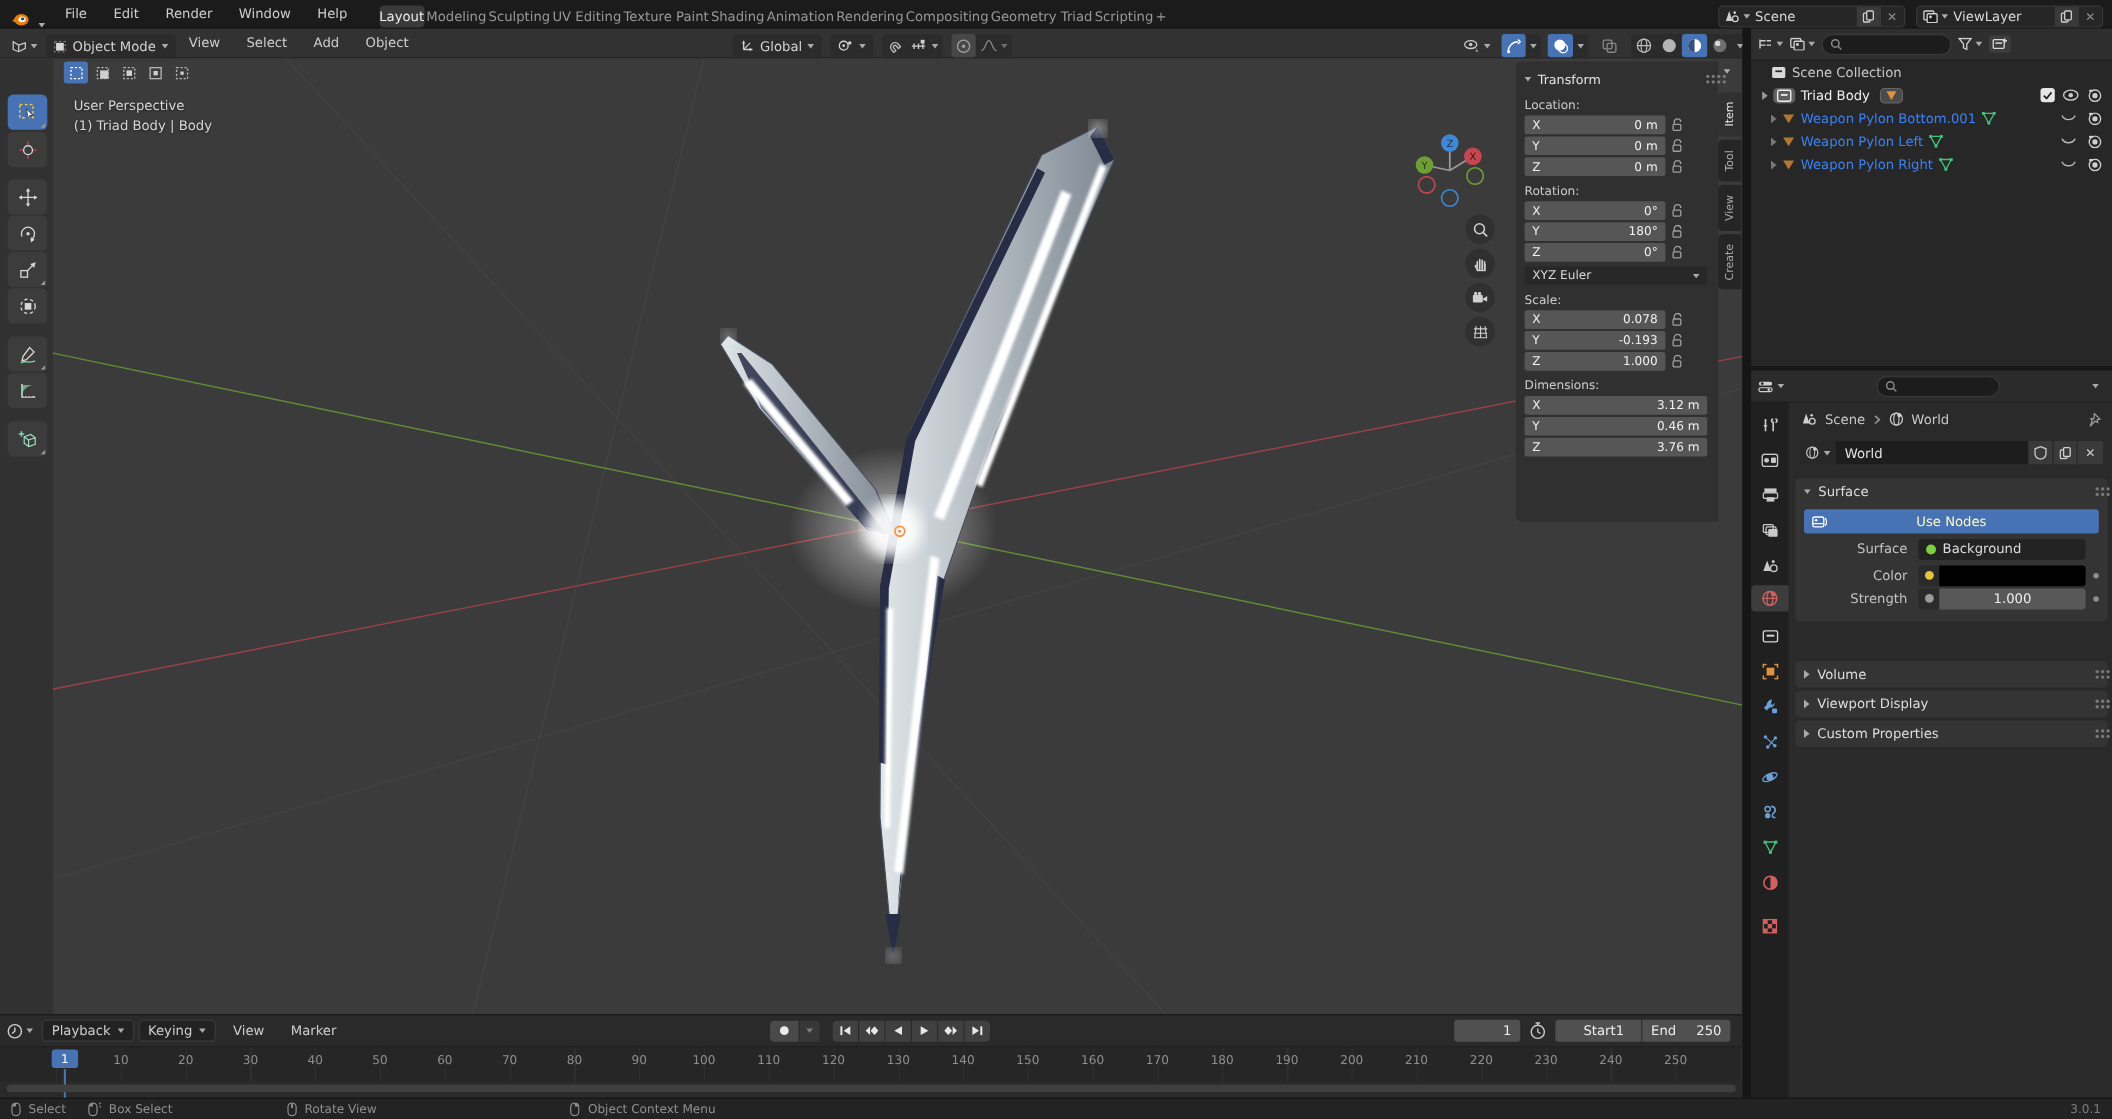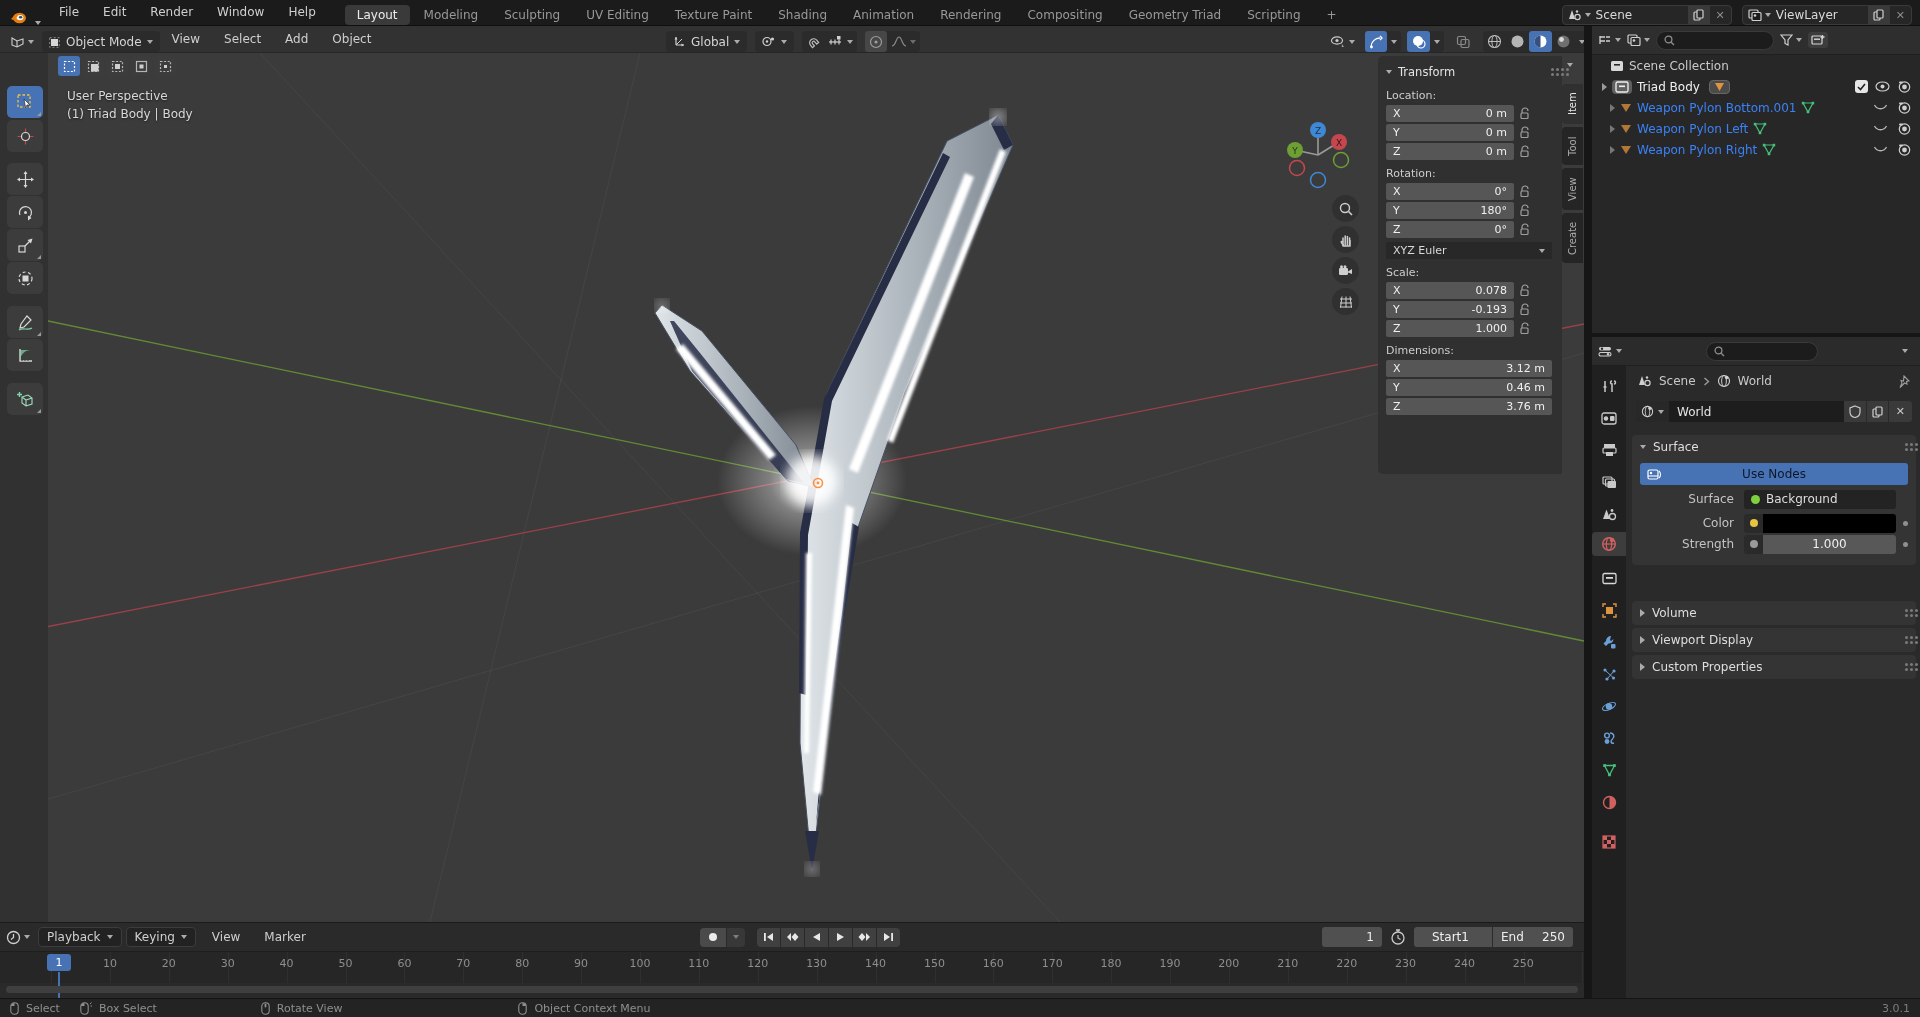--- a/index.html
+++ b/index.html
@@ -5,21 +5,21 @@
   * { margin:0; padding:0; box-sizing:border-box; font-family:"DejaVu Sans", sans-serif; }
   html,body { width:1920px; height:1017px; background:#1d1d1d; overflow:hidden; }
   .abs { position:absolute; }
   .r { display:flex; align-items:center; }
   .tri { width:0; height:0; border-left:3.5px solid transparent; border-right:3.5px solid transparent; border-top:4px solid #ababab; display:inline-block; }
   .tri-r { width:0; height:0; border-top:4px solid transparent; border-bottom:4px solid transparent; border-left:5px solid #9a9a9a; display:inline-block; }
   .grip { width:3px; height:3px; border-radius:50%; background:#7a7a7a; box-shadow:5px 0 #7a7a7a,10px 0 #7a7a7a,15px 0 #7a7a7a,0 5px #7a7a7a,5px 5px #7a7a7a,10px 5px #7a7a7a,15px 5px #7a7a7a; display:inline-block; margin-top:-5px; }
   
   #topbar { position:absolute; left:0; top:0; width:1920px; height:26px; background:#1b1b1b; border-bottom:1px solid #0f0f0f; display:flex; align-items:flex-end; font-size:12px; color:#d4d4d4; }
   .menu-item { padding:0 12px; height:26px; display:flex; align-items:center; color:#cfcfcf; }
-  .ws-tab { padding:0 12px; height:20px; display:flex; align-items:center; color:#989898; border-radius:4px; margin:0 1px; }
+  .ws-tab { padding:0 0; height:20px; display:flex; align-items:center; color:#989898; border-radius:4px; margin:0 1px; }
   .ws-tab.active { background:#3a3a3a; color:#ececec; }
   .id-block { display:flex; align-items:center; background:#262626; border:1px solid #3a3a3a; border-radius:4px; height:20px; margin-left:10px; }
   .id-block .seg { display:flex; align-items:center; padding:0 5px; height:100%; }
   .id-block .name { width:92px; color:#d9d9d9; }
   .xbtn { color:#8b8b8b; font-size:11px; padding:0 6px; border-left:1px solid #3a3a3a; height:100%; display:flex; align-items:center; }
   
   #vheader { position:absolute; left:0; top:26px; width:1584px; height:27px; background:#323232; border-bottom:1px solid #262626; display:flex; align-items:flex-end; font-size:12px; color:#d4d4d4; }
   .pill { background:#2b2b2b; border-radius:4px; height:21px; display:flex; align-items:center; padding:0 7px; gap:5px; }
   .hbtn { height:21px; display:flex; align-items:center; padding:0 4px; border-radius:3px; }
   .hbtn.on { background:#4772b3; }
@@ -942,21 +942,21 @@
     <div class="r" style="background:#3a3a3a; height:21px; padding:0 7px; border-radius:0 3px 3px 0; border-left:1px solid #2a2a2a; color:#c9c9c9; font-size:11px;">✕</div>
   </div>
 
   <div class="panel" style="position:absolute; left:0; right:0; top:98px; margin-left:40px;">
     <div class="panel-h">
       <span class="tri"></span>
       <span>Surface</span>
       <span style="flex:1;"></span>
       <span class="grip"></span>
     </div>
-    <div class="r" style="margin:4px 8px; background:#4772b3; border-radius:3px; height:22px; justify-content:center; color:#0f172a; position:relative;">
+    <div class="r" style="margin:4px 8px; background:#4772b3; border-radius:3px; height:22px; justify-content:center; color:#fef9c3; position:relative;">
       <svg width="15" height="13" viewBox="0 0 15 13" style="position:absolute; left:7px;">
           <rect x="1" y="2" width="10" height="9" rx="1.5" fill="none" stroke="#fff" stroke-width="1.2"></rect>
           <circle cx="4" cy="5" r="1.2" fill="#fff"></circle>
           <path d="M1 8 L11 8" stroke="#fff" stroke-width="1.1"></path>
           <path d="M12 3 C14 4.5 14 8.5 12 10" fill="none" stroke="#fff" stroke-width="1.1"></path>
         </svg>
       <span>Use Nodes</span>
     </div>
     <div class="prop-row">
       <div class="prop-label">Surface</div>
@@ -1078,21 +1078,21 @@
           </svg>
         </div>
     </div>
 
     <div class="tl-field" style="position:absolute; left:1322px; width:60px; justify-content:flex-end;">1</div>
     <svg width="16" height="16" viewBox="0 0 16 16" style="position:absolute; left:1390px; top:6px;">
         <circle cx="8" cy="9" r="6" fill="none" stroke="#c9c9c9" stroke-width="1.3"></circle>
         <path d="M8 6 L8 9 L10.5 10.5" fill="none" stroke="#c9c9c9" stroke-width="1.2"></path>
         <path d="M6 1 L10 1 M8 1 L8 3" stroke="#c9c9c9" stroke-width="1.3"></path>
       </svg>
-    <div class="tl-field" style="position:absolute; left:1414px; width:78px; justify-content:flex-start; border-radius:3px 0 0 3px;padding-left:18px;">
+    <div class="tl-field" style="position:absolute; left:1414px; width:78px; justify-content:center; border-radius:3px 0 0 3px;padding-left:18px;">
         <span>Start</span>
         <span>1</span>
       </div>
     <div class="tl-field" style="position:absolute; left:1493px; width:80px; justify-content:space-between; border-radius:0 3px 3px 0;">
         <span>End</span>
         <span>250</span>
       </div>
   </div>
   <div id="ruler" style="background:repeating-linear-gradient(90deg, #2f2f2f 0 1px, #262626 1px 58.9px); background-position:51px 0;">
     <div class="ruler-nums">

